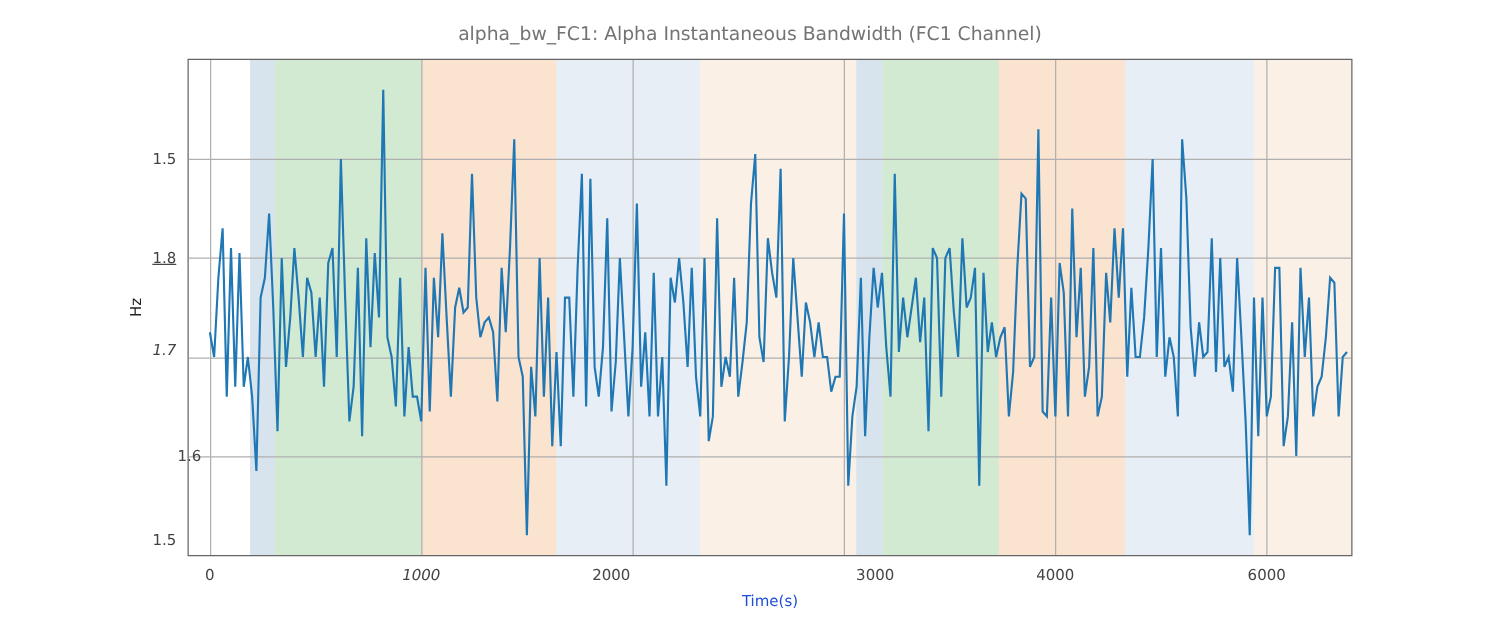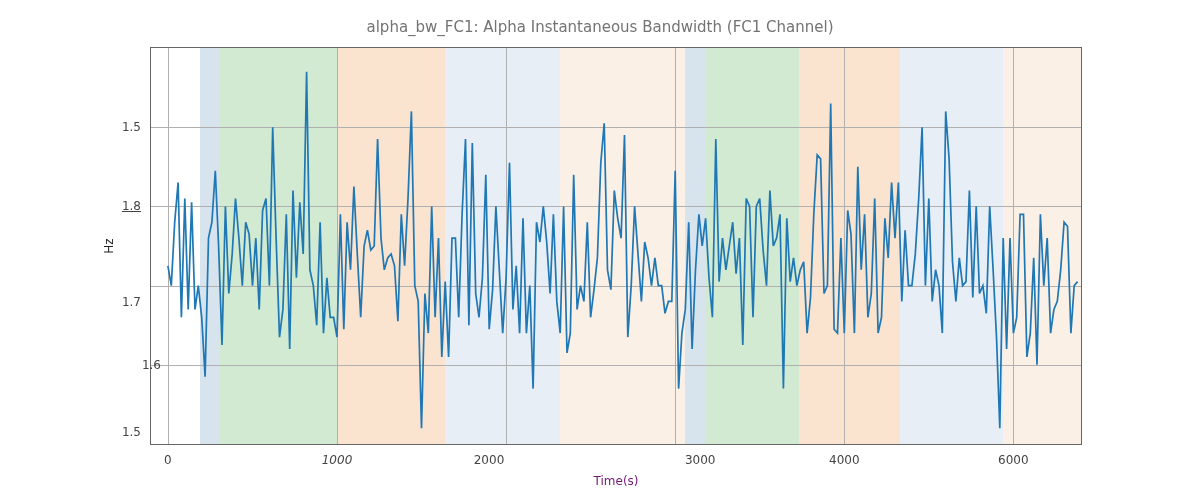--- a/index.html
+++ b/index.html
@@ -65,21 +65,21 @@
     transform: translate(-100%, -50%);
     color: #444;
     font-size: 12px;
   }
   .xlabel {
     position: absolute;
     left: 50%;
     top: 426px;
     transform: translateX(-50%);
     font-size: 12px;
-    color: #701a75;
+    color: #1d4ed8;
   }
   .ylabel {
     position: absolute;
     left: -42px;
     top: 50%;
     transform: translate(-50%, -50%) rotate(-90deg);
     font-size: 12px;
     color: #222;
   }
   svg.line-layer {
@@ -130,17 +130,17 @@
     <div class="xlabel">Time(s)</div>
     <div class="ylabel">Hz</div>
   <div class="xtick-label" style="left: 16.9091px;">0</div>
       <div class="xtick-label" style="left: 186px; font-style: italic;">1000</div>
       <div class="xtick-label" style="left: 338px;">2000</div>
       <div class="xtick-label" style="left: 524.182px; margin-left: 25px;">3000</div>
       <div class="xtick-label" style="left: 693.273px;">4000</div>
       <div class="xtick-label" style="left: 862.364px;">6000</div>
       <div class="ytick-label" style="top: 384px;">1.5</div>
       <div class="ytick-label" style="top: 316.8px; margin-left: 20px;">1.6</div>
-      <div class="ytick-label" style="top: 254px;">1.7</div>
+      <div class="ytick-label" style="top: 232px; font-style: italic;">1.7</div>
       <div class="ytick-label" style="top: 158.4px; text-decoration: underline;">1.8</div>
       <div class="ytick-label" style="top: 79.2px;">1.5</div>
     </div>
 </div>
 
 </body></html>

